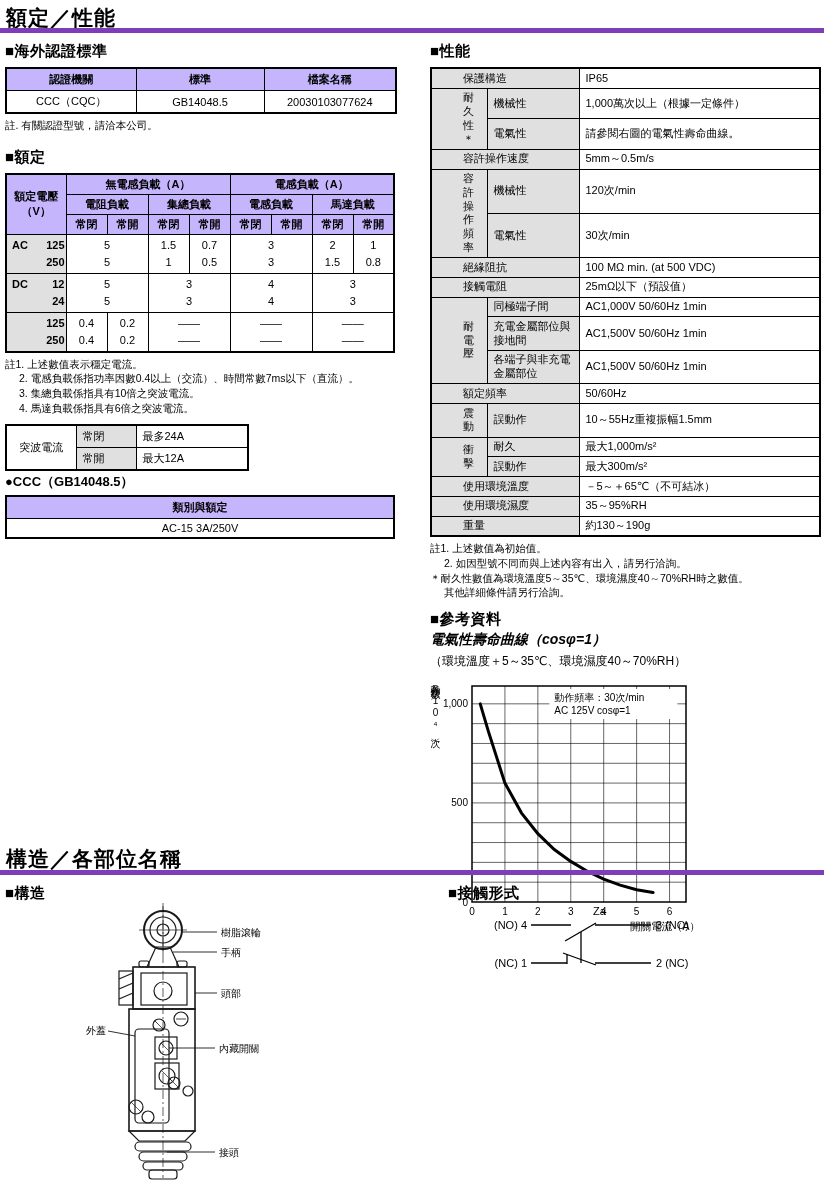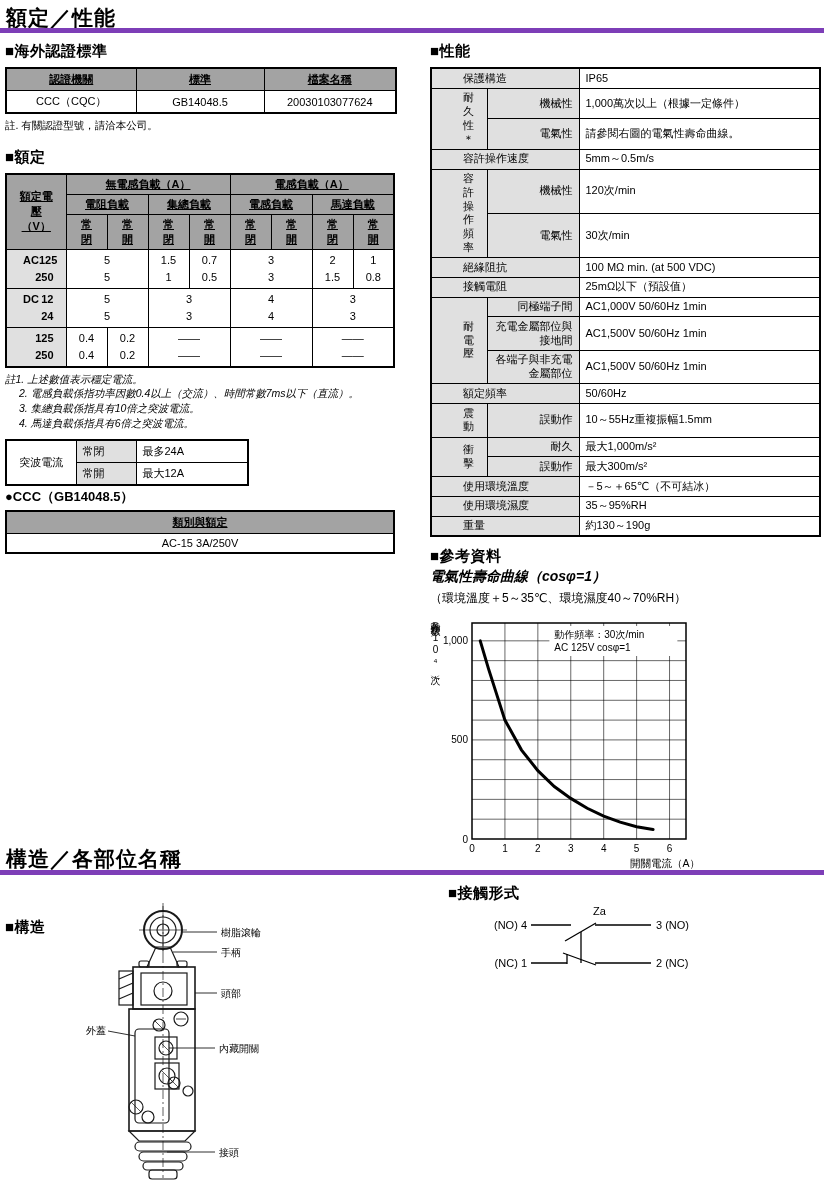--- a/index.html
+++ b/index.html
@@ -10,41 +10,41 @@
     color:#000; overflow:hidden;
   }
   .main-title { position:absolute; left:6px; font-size:21px; font-weight:bold; letter-spacing:1px; }
   .accent-rule { position:absolute; left:0; width:824px; height:5px; background:#7d3eb7; }
   .col { position:absolute; }
   #left-col  { left:5px;  top:42px; width:390px; }
   #right-col { left:430px; top:42px; width:390px; }
   .sec-h { font-size:15px; font-weight:bold; margin-bottom:6px; letter-spacing:0.5px; }
   .sub-h { font-size:13px; font-weight:bold; margin:2px 0 4px; }
   .note  { font-size:10.5px; line-height:1.4; margin-top:4px; }
-  .note div { white-space:nowrap;font-style:italic; }
+  .note div { white-space:nowrap; }
   .indent { padding-left:14px; }
 
   table { border-collapse:collapse; table-layout:fixed; }
   td { border:1px solid #000; font-size:11px; text-align:center; vertical-align:middle; padding:3px 4px; }
   .otable { border:2px solid #000; }
-  .hdr { background:#a3a3a3; font-weight:bold;text-decoration:underline; }
+  .hdr { background:#c4b5fd; font-weight:bold; }
   .lbl { background:#e0e0e0; }
   .left-al { text-align:left; padding-left:6px; }
 
   
-  #ratings-table td { padding:2px 12px; }
+  #ratings-table td { padding:2px 1px; }
   #ratings-table .grp div { line-height:17px; }
   .vcol { text-align:right; padding-right:8px; font-weight:bold; }
   .vcol div { line-height:17px; }
   .flexsplit { display:flex; justify-content:space-between; padding-left:4px; }
 
   
   #perf-table td { padding:2.5px 6px; line-height:1.25; }
   #perf-table .val { text-align:left; }
-  #perf-table .slbl { text-align:right; background:#e0e0e0; }
+  #perf-table .slbl { text-align:left; background:#e0e0e0; }
   #perf-table .mlbl { text-align:left; background:#e0e0e0;padding-left:31px; }
 
   .chart-wrap { position:relative; height:265px; margin-top:6px; }
   .y-axis-label {
     position:absolute; left:0; top:2px; writing-mode:vertical-rl; text-orientation:upright;
     font-size:10px; letter-spacing:1px; line-height:1;
   }
   #life-chart { position:absolute; left:12px; top:0; }
 
   .diagram { position:absolute; }
@@ -323,20 +323,26 @@
       <td class="mlbl" colspan="2">使用環境濕度</td>
       <td class="val">35～95%RH</td>
     </tr>
     <tr>
       <td class="mlbl" colspan="2">重量</td>
       <td class="val">約130～190g</td>
     </tr>
   </tbody>
     </table>
 
+  <div class="note">
+    <div>註1. 上述數值為初始值。</div>
+    <div class="indent">2. 如因型號不同而與上述內容有出入，請另行洽詢。</div>
+    <div>＊耐久性數值為環境溫度5～35℃、環境濕度40～70%RH時之數值。</div>
+    <div class="indent">其他詳細條件請另行洽詢。</div>
+  </div>
 
   <div class="sec-h" style="margin-top:10px; margin-bottom:0;">■參考資料</div>
   <div class="sub-h" style="font-size:14px;font-style:italic;">電氣性壽命曲線（cosφ=1）</div>
   <div style="font-size:12px;">（環境溫度＋5～35℃、環境濕度40～70%RH）</div>
 
   <div class="chart-wrap">
     <div class="y-axis-label">動作次數（×10⁴次）</div>
     <svg id="life-chart" width="272" height="262" viewBox="0 0 272 262">
         <line x1="30" y1="206.1834862385321" x2="244" y2="206.1834862385321" stroke="#000" stroke-width="0.6"></line>
         <line x1="30" y1="186.36697247706422" x2="244" y2="186.36697247706422" stroke="#000" stroke-width="0.6"></line>
@@ -370,21 +376,21 @@
         <text x="112.3076923076923" y="38" font-size="10" fill="#000">AC 125V cosφ=1</text>
         <polyline points="38.23076923076923,27.834862385321102 46.46153846153847,55.57798165137615 54.69230769230769,81.33944954128441 62.92307692307693,107.10091743119267 79.38461538461539,136.8256880733945 95.84615384615385,157.63302752293578 112.3076923076923,173.4862385321101 128.76923076923077,185.37614678899084 145.23076923076923,195.28440366972475 161.6923076923077,203.21100917431193 178.15384615384616,209.1559633027523 194.6153846153846,213.71376146788992 211.07692307692307,216.48807339449542" fill="none" stroke="#000" stroke-width="3" stroke-linecap="round"></polyline>
         <text x="258" y="254" text-anchor="end" font-size="10.5" fill="#000">開關電流（A）</text>
       </svg>
   </div>
 </div>
 
 <div class="main-title" style="top:845px;">構造／各部位名稱</div>
 <div class="accent-rule" style="top: 870px; background: rgb(125, 62, 183);"></div>
 
-<div class="sec-h" style="position:absolute; left:5px; top:918px;">■構造</div>
+<div class="sec-h" style="position:absolute; left:5px; top:884px;">■構造</div>
 <div class="sec-h" style="position:absolute; left:448px; top:884px;">■接觸形式</div>
 
 <div class="diagram" style="left:55px; top:895px;">
   <svg width="280" height="286" viewBox="0 0 280 286" fill="none" stroke="#1a1a1a" stroke-width="1.2">
 
     <line x1="108" y1="8" x2="108" y2="283" stroke-width="0.7" stroke-dasharray="9 3 2 3"></line>
 
     <g>
       <circle cx="108" cy="35" r="19" stroke-width="2"></circle>
       <circle cx="108" cy="35" r="13"></circle>

